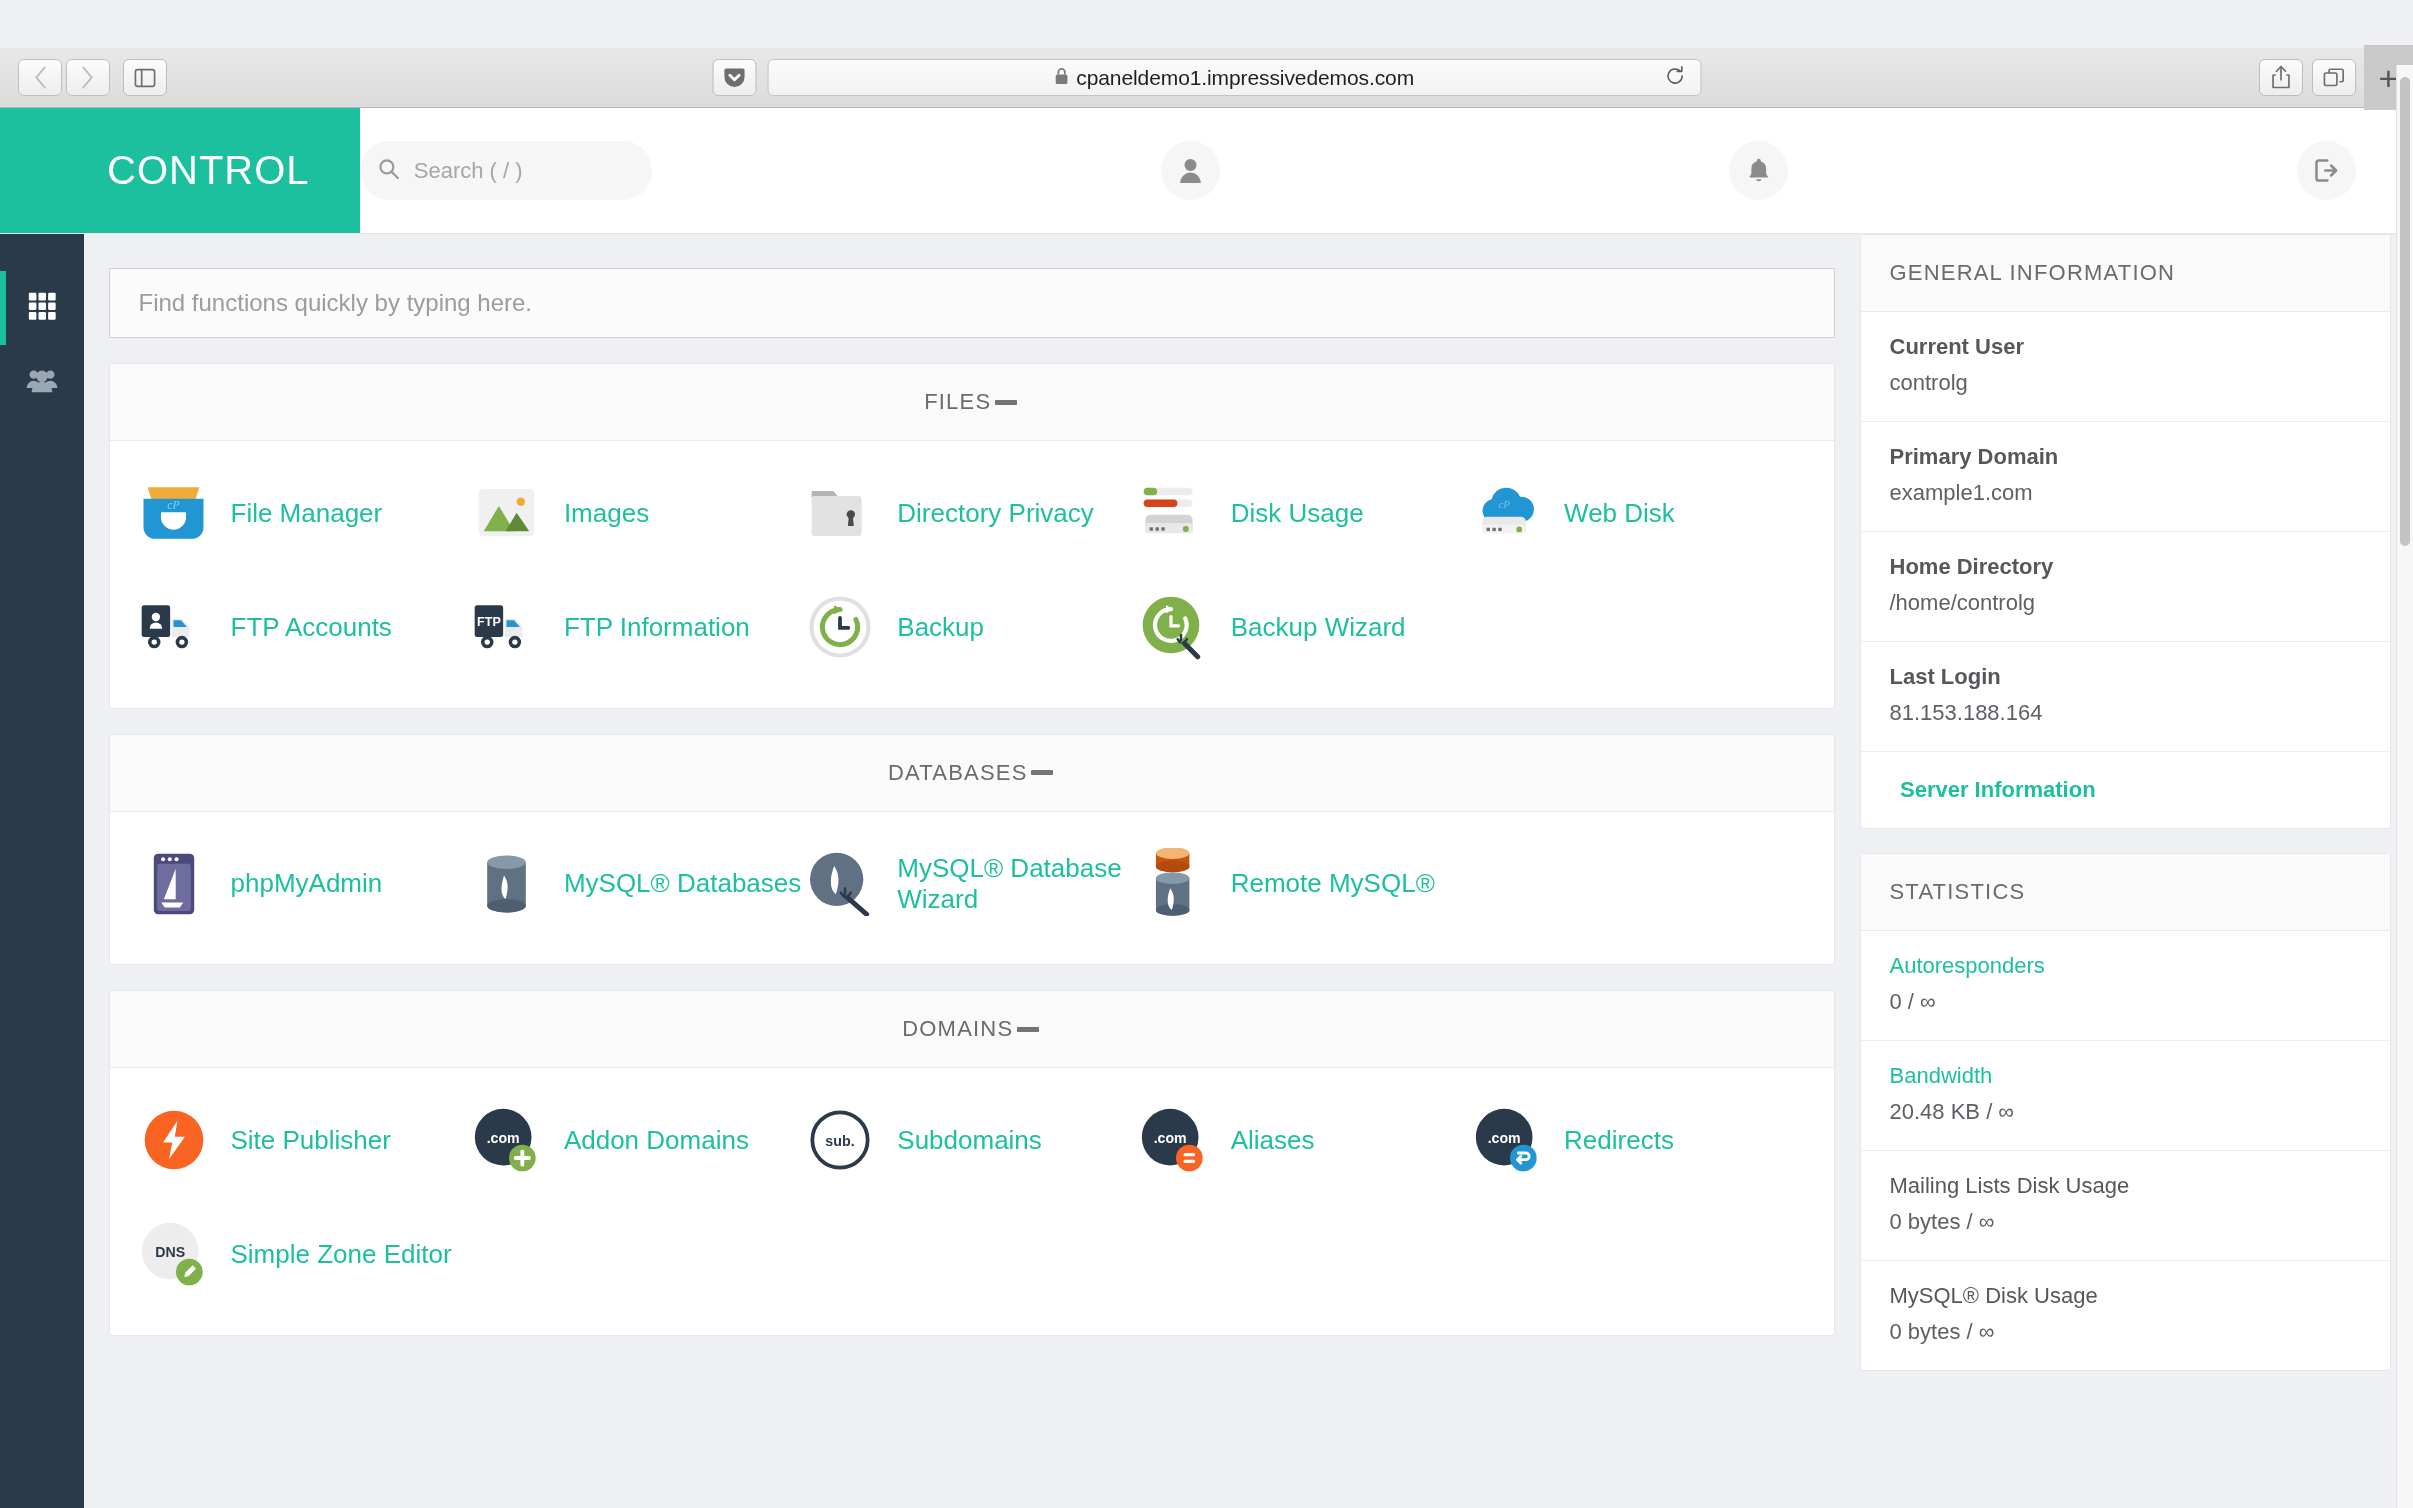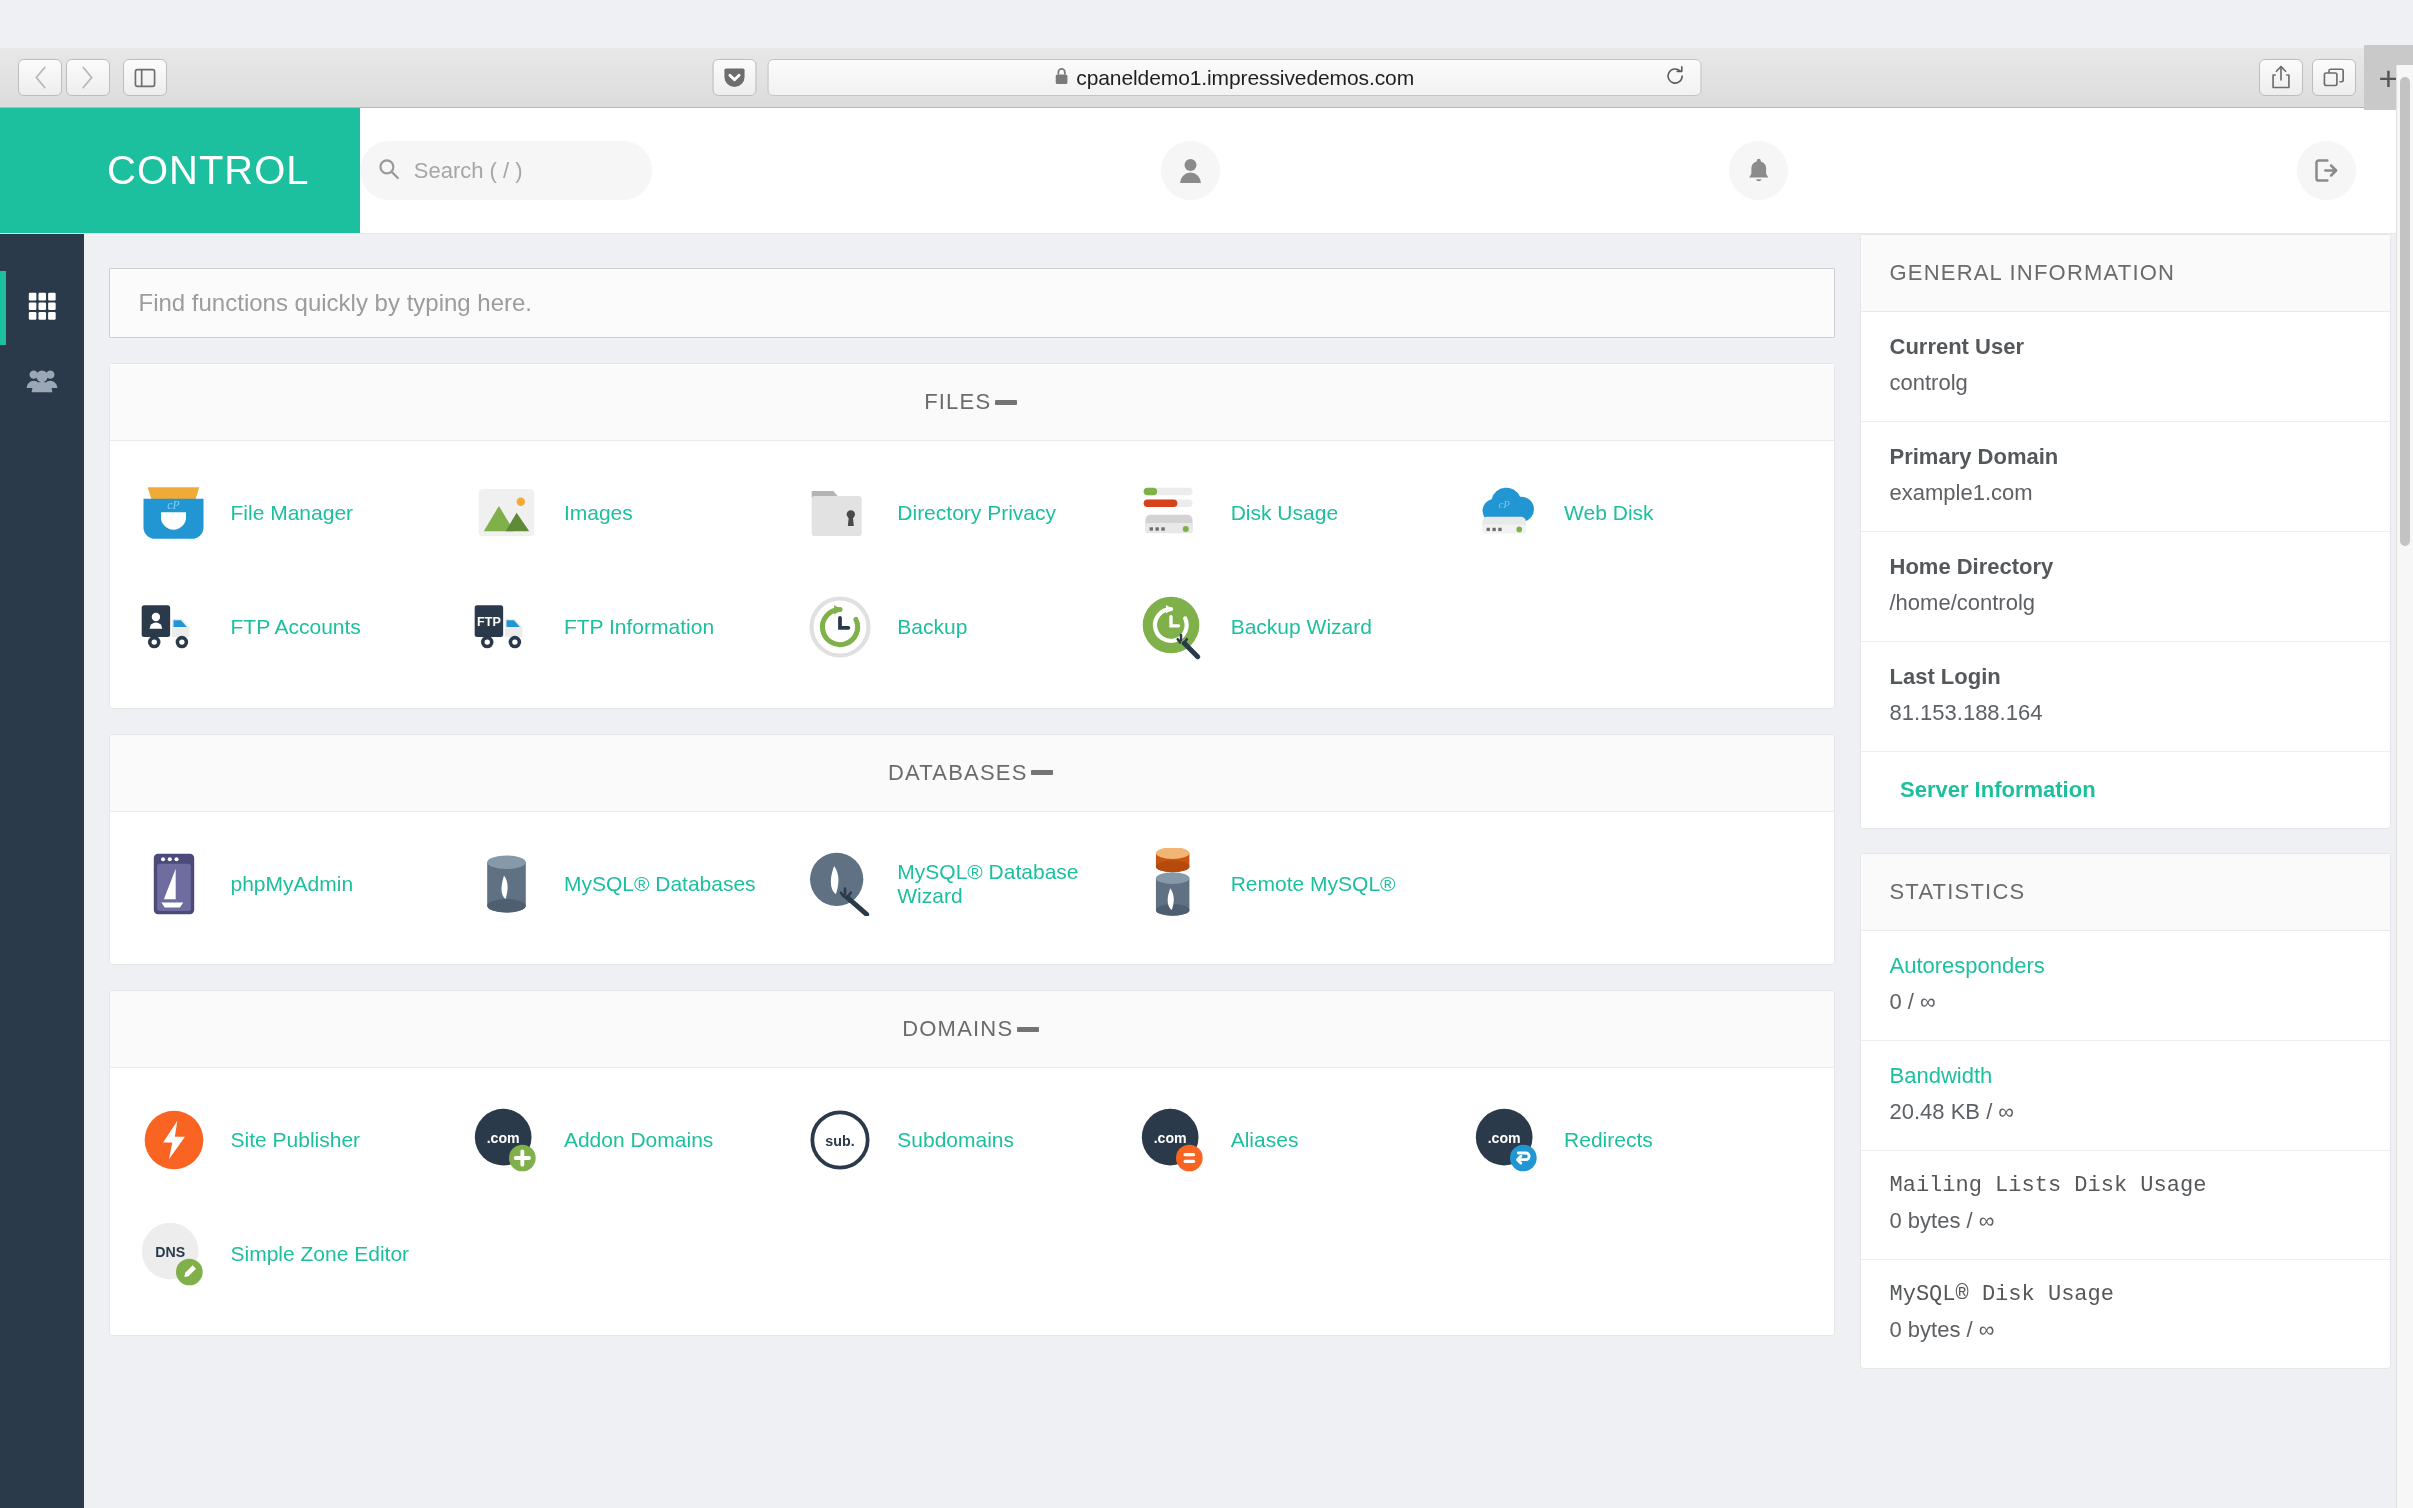--- a/index.html
+++ b/index.html
@@ -205,21 +205,21 @@
     grid-template-columns: repeat(5, 1fr);
     padding: 15px 28.5px 23.5px 28.5px;
   }
   .tile {
     display: flex; align-items: center;
     gap: 22px;
     padding: 22px 0;
     min-height: 102px;
   }
   .tile-label {
-    font-size: 21px;
+    font-size: 26px;
     color: #1cbf9e;
   }
   .tile-icon {
     width: 70px; height: 70px;
     flex: 0 0 auto;
     position: relative;
     display: flex; align-items: center; justify-content: center;
   }
   .tile-icon svg { display: block; }
 
@@ -249,21 +249,21 @@
   .side-row {
     padding: 22px 28.5px 25px 28.5px;
     border-bottom: 0.8px solid #eceef0;
   }
   .side-row:last-child { border-bottom: none; }
   .side-row-label {
     font-size: 22px; color: #55585b; font-weight: bold;
     margin-bottom: 10px;
   }
   .side-row-label.link { color: #1cbf9e; font-weight: normal; }
-  .side-row-label.plain { color: #55585b; font-weight: normal; font-family: Liberation Mono, monospace; }
+  .side-row-label.plain { color: #55585b; font-weight: normal; }
   .side-row-value {
     font-size: 22px; color: #5d6064;
   }
   .side-link-row {
     padding: 25px 39px;
     font-weight: bold;
   }
   .side-link {
     font-size: 22px; color: #1cbf9e;
   }

